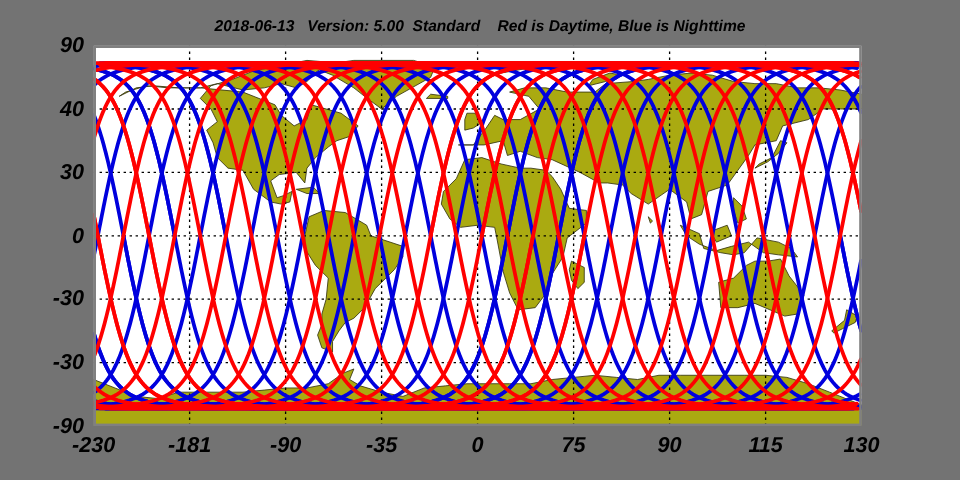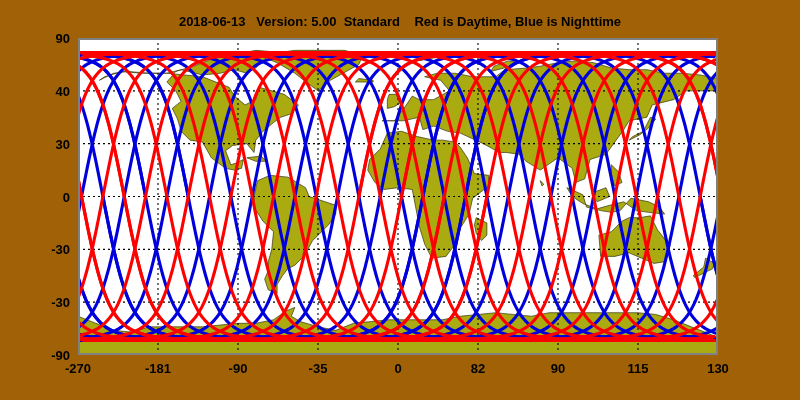--- a/index.html
+++ b/index.html
@@ -28,21 +28,21 @@
     width: 800px;
     text-align: center;
     font-size: 13px;
     font-weight: bold;
     color: #000000;
     letter-spacing: 0px;
     white-space: pre;
   }
   .axis-label {
     position: absolute;
-    font-size: 13px;
+    font-size: 18px;
     font-weight: bold;
     color: #000000;
     white-space: nowrap;
   }
   .ylabel {
     text-align: right;
     transform: translateY(-50%);
   }
   .xlabel {
     text-align: center;
@@ -50,40 +50,40 @@
   }
   #map-svg {
     position: absolute;
     left: 78px;
     top: 38px;
   }
 </style>
 </head>
 <body>
 
-<div id="figure" style="background: #a16207;">
+<div id="figure" style="background: #737373; font-style: italic;">
 
   <div id="plot-title">2018-06-13   Version: 5.00  Standard    Red is Daytime, Blue is Nighttime</div>
 
   <div id="y-axis-labels">
       <div class="axis-label ylabel" style="left: 20px; width: 50px; top: 38px;">90</div>
       <div class="axis-label ylabel" style="left: 20px; width: 50px; top: 90.8333px;">40</div>
       <div class="axis-label ylabel" style="left: 20px; width: 50px; top: 143.667px;">30</div>
       <div class="axis-label ylabel" style="left: 20px; width: 50px; top: 196.5px;">0</div>
       <div class="axis-label ylabel" style="left: 20px; width: 50px; top: 249.333px;">-30</div>
       <div class="axis-label ylabel" style="left: 20px; width: 50px; top: 302.167px;">-30</div>
       <div class="axis-label ylabel" style="left: 20px; width: 50px; top: 355px;">-90</div>
     </div>
   <div id="x-axis-labels">
-      <div class="axis-label xlabel" style="left: 78px; top: 361px;">-270</div>
+      <div class="axis-label xlabel" style="left: 78px; top: 361px;">-230</div>
       <div class="axis-label xlabel" style="left: 158px; top: 361px;">-181</div>
       <div class="axis-label xlabel" style="left: 238px; top: 361px;">-90</div>
       <div class="axis-label xlabel" style="left: 318px; top: 361px;">-35</div>
       <div class="axis-label xlabel" style="left: 398px; top: 361px;">0</div>
-      <div class="axis-label xlabel" style="left: 478px; top: 361px;">82</div>
+      <div class="axis-label xlabel" style="left: 478px; top: 361px;">75</div>
       <div class="axis-label xlabel" style="left: 558px; top: 361px;">90</div>
       <div class="axis-label xlabel" style="left: 638px; top: 361px;">115</div>
       <div class="axis-label xlabel" style="left: 718px; top: 361px;">130</div>
     </div>
 
   <svg id="map-svg" width="640" height="317" viewBox="0 0 640 317">
     <defs>
       <clipPath id="plotclip">
         <rect x="0" y="0" width="640" height="317"></rect>
       </clipPath>

